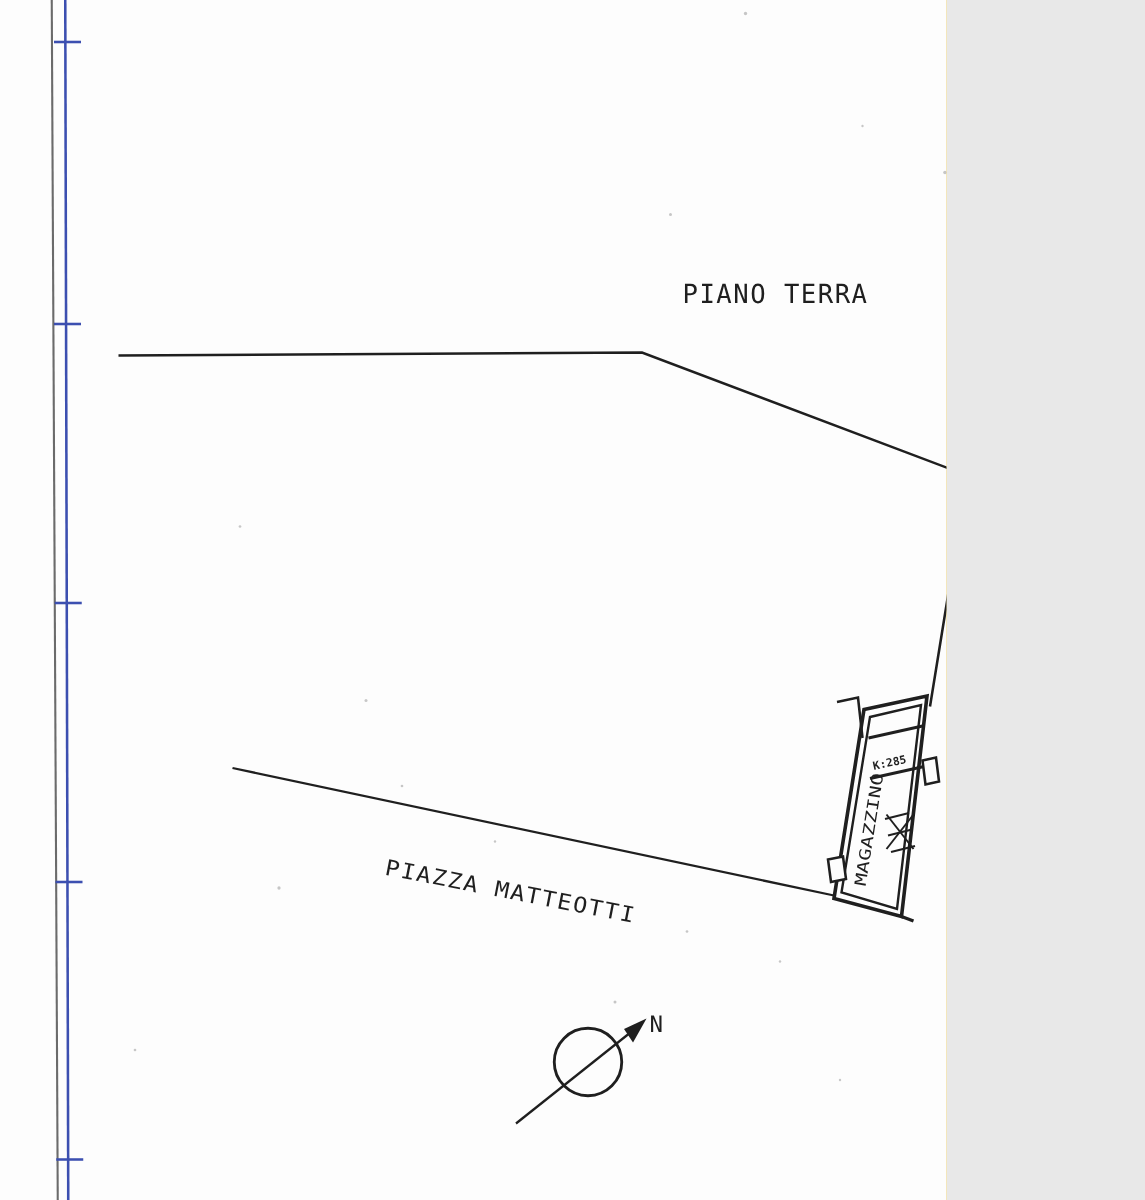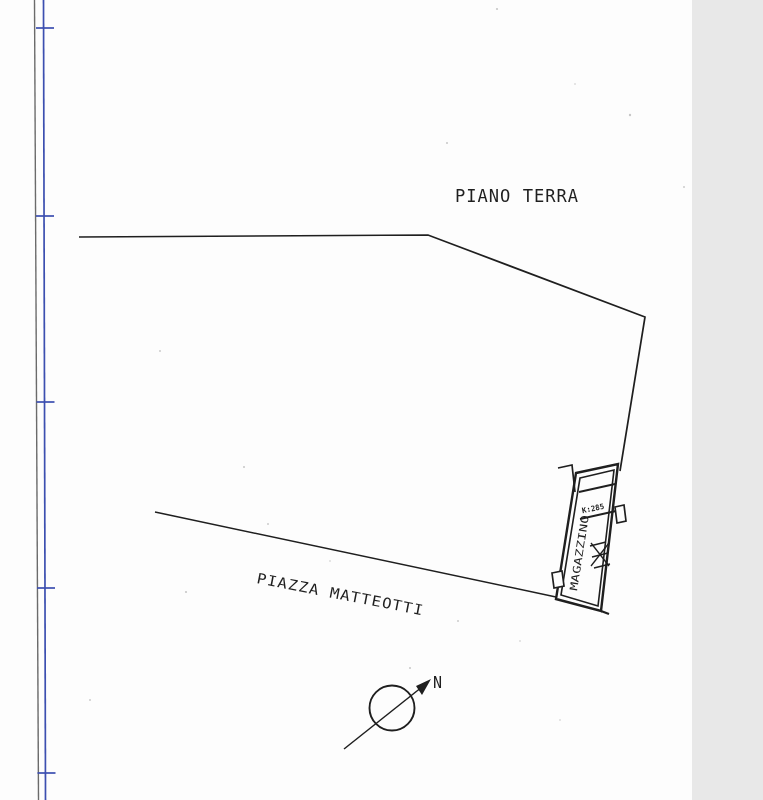--- a/index.html
+++ b/index.html
@@ -1,17 +1,17 @@
 <!DOCTYPE html>
 <html><head>
 <meta charset="utf-8">
 <style>
   html,body{margin:0;padding:0;background:#e8e8e8;}
   .page{
-    width:692px;height:800px;position:relative;overflow:hidden;
+    width:631px;height:800px;position:relative;overflow:hidden;
     background:#eab308;
     font-family:"DejaVu Sans Mono","Liberation Mono",monospace;
   }
   svg{display:block;}
   text{font-family:"DejaVu Sans Mono","Liberation Mono",monospace;}
   .hand{letter-spacing:1px;}
 </style>
 </head>
 <body>
 

